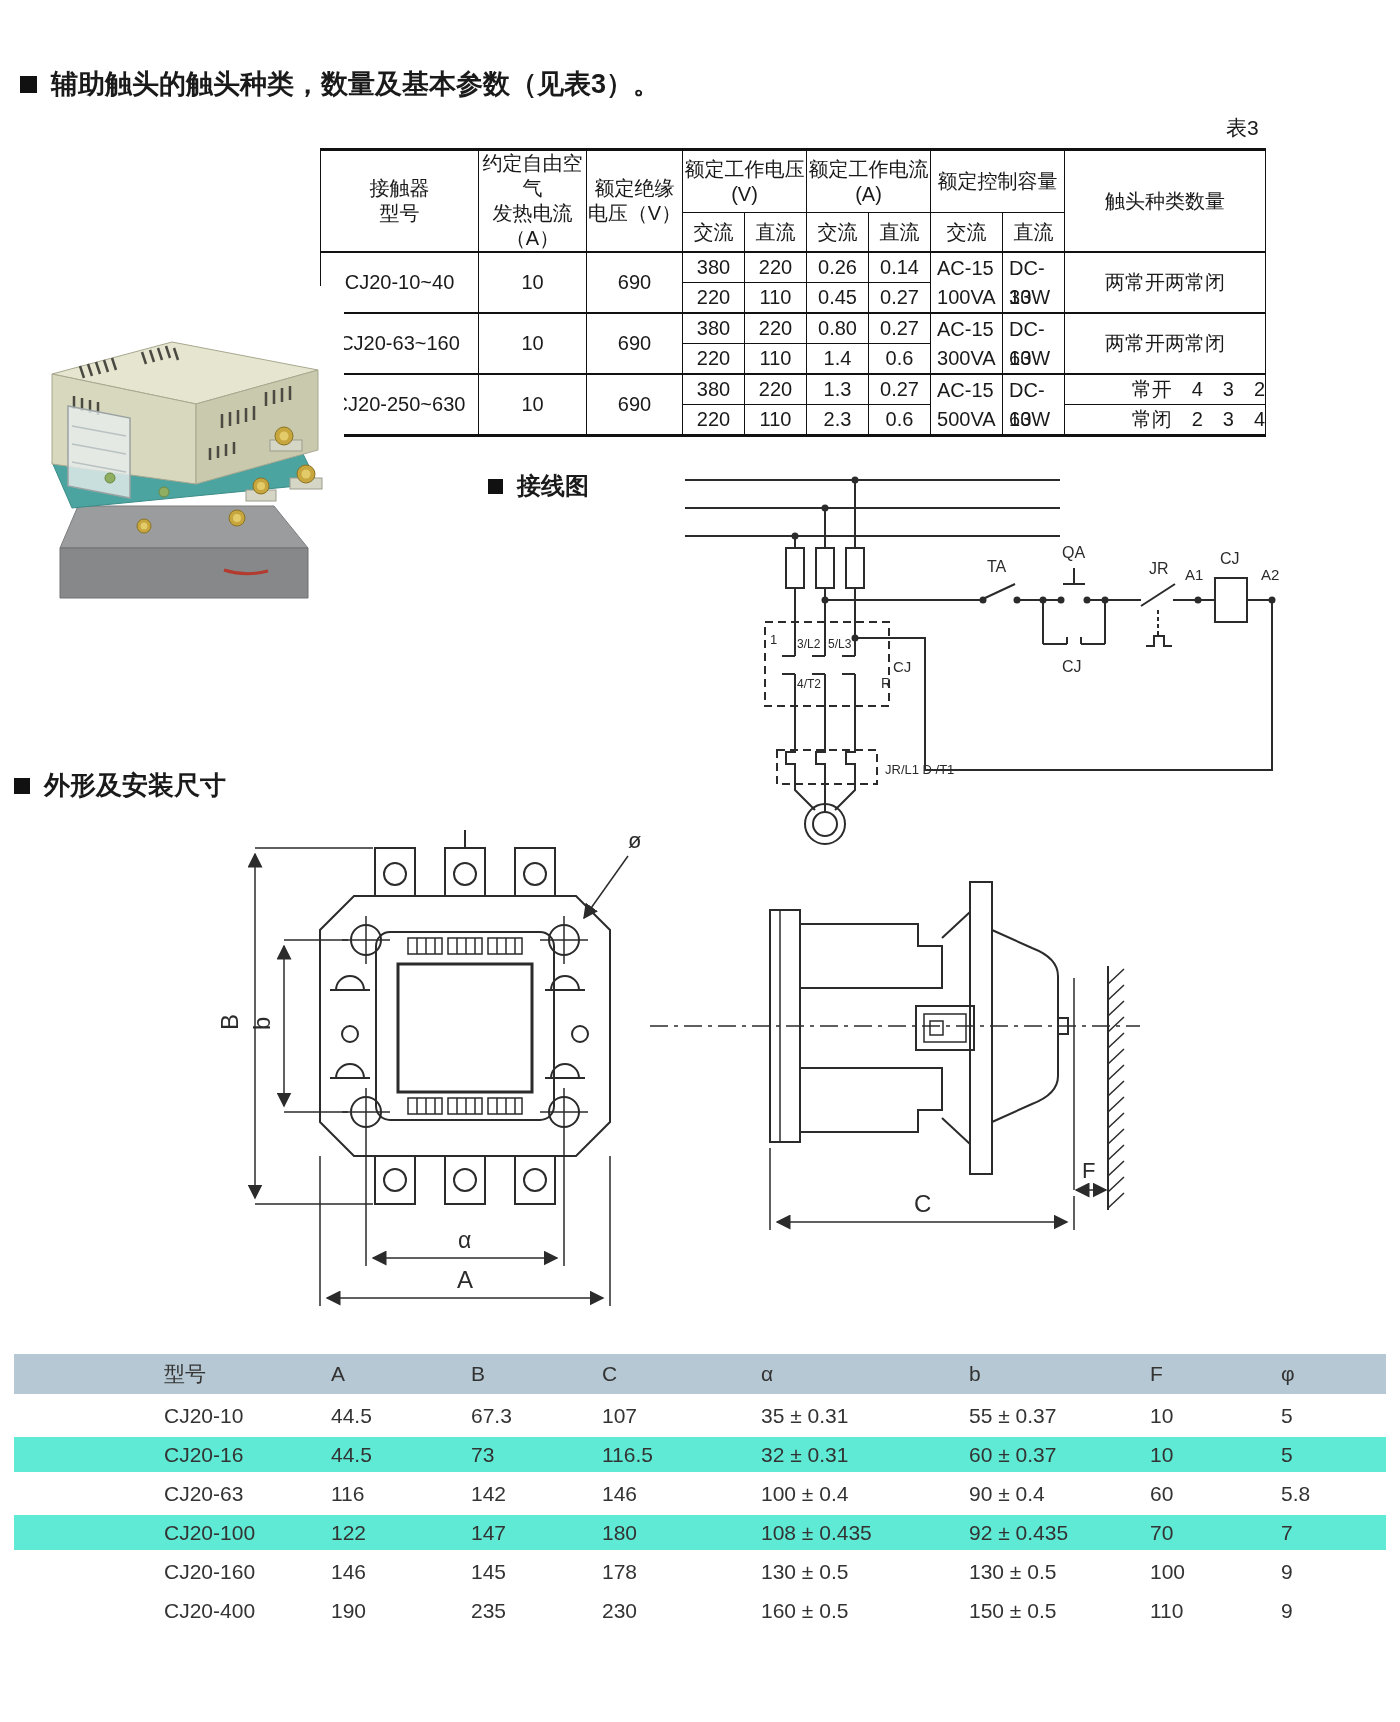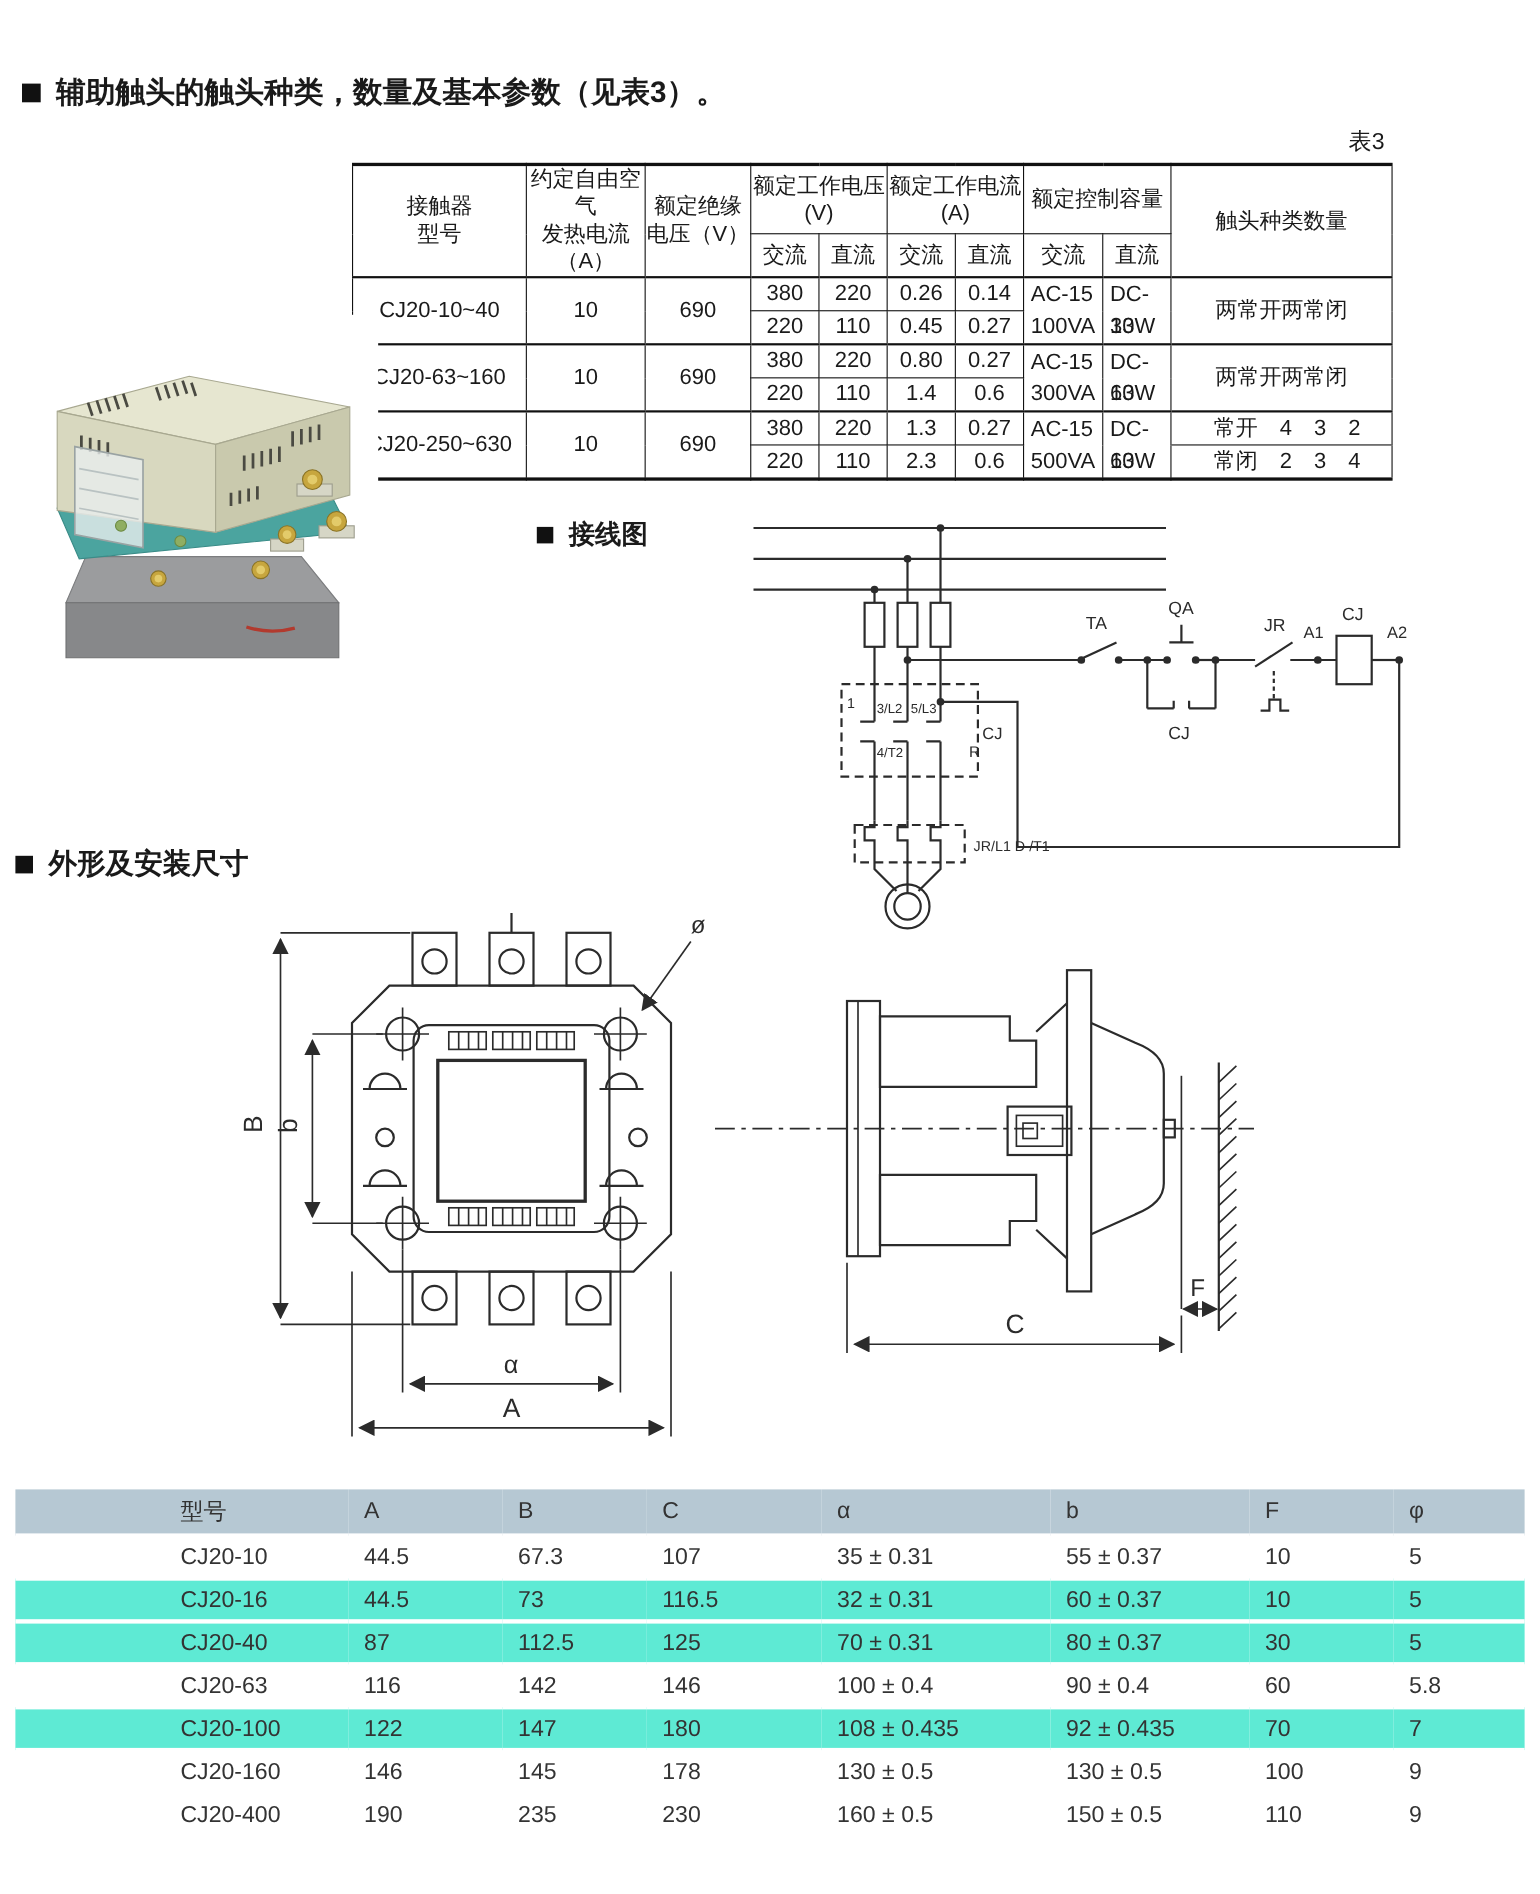--- a/index.html
+++ b/index.html
@@ -19,21 +19,21 @@
     border-top:3px solid #111;border-bottom:3px solid #111;font-size:20px;text-align:center;}
   table.spec th,table.spec td{border:1px solid #111;font-weight:normal;padding:0;line-height:1.25;}
   table.spec thead th{height:31px;}
   table.spec tbody td{height:29px;}
   table.spec thead tr:first-child th{border-bottom:1px solid #111;}
   table.spec tbody tr.g-start td{border-top:2px solid #111;}
   table.spec tbody tr:first-child td{border-top:2px solid #111;}
   table.spec td.cap{text-align:left;}
   table.spec td.cap div{padding-left:6px;height:29px;line-height:29px;}
   table.spec td.split{padding:0;}
-  table.spec td.split div{height:29px;line-height:29px;text-align:center;padding-left:10px;}
+  table.spec td.split div{height:29px;line-height:29px;text-align:right;padding-left:10px;}
   table.spec td.split div + div{border-top:1px solid #111;}
   
   table.dim{position:absolute;left:14px;top:1354px;width:1372px;border-collapse:collapse;table-layout:fixed;font-size:21px;color:#333;}
   table.dim th{font-weight:normal;text-align:left;height:38px;background:#b6c8d3;}
   table.dim td{height:33px;text-align:left;}
   table.dim tr{border-bottom:4px solid #fff;}
   table.dim tbody tr.alt{background:#5eead4;}
   table.dim th,table.dim td{padding-left:14px;}
   table.dim th:first-child,table.dim td:first-child{padding-left:150px;}
   
@@ -410,30 +410,20 @@
         <tr class="alt">
           <td>CJ20-16</td>
           <td>44.5</td>
           <td>73</td>
           <td>116.5</td>
           <td>32 ± 0.31</td>
           <td>60 ± 0.37</td>
           <td>10</td>
           <td>5</td>
         </tr>
-        <tr class="alt">
-          <td>CJ20-40</td>
-          <td>87</td>
-          <td>112.5</td>
-          <td>125</td>
-          <td>70 ± 0.31</td>
-          <td>80 ± 0.37</td>
-          <td>30</td>
-          <td>5</td>
-        </tr>
         <tr>
           <td>CJ20-63</td>
           <td>116</td>
           <td>142</td>
           <td>146</td>
           <td>100 ± 0.4</td>
           <td>90 ± 0.4</td>
           <td>60</td>
           <td>5.8</td>
         </tr>

